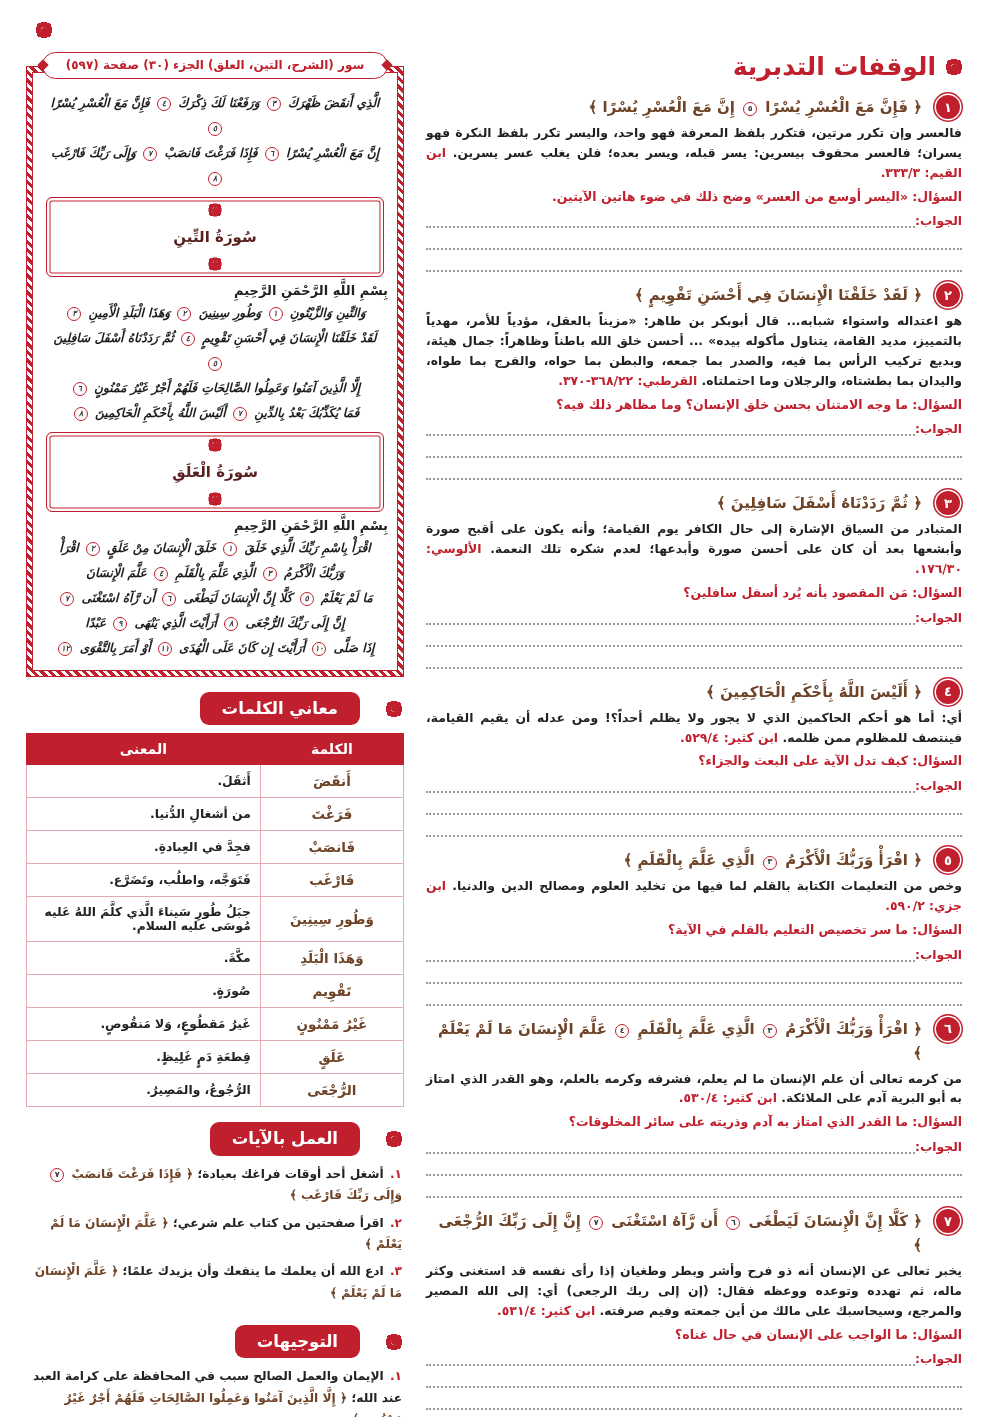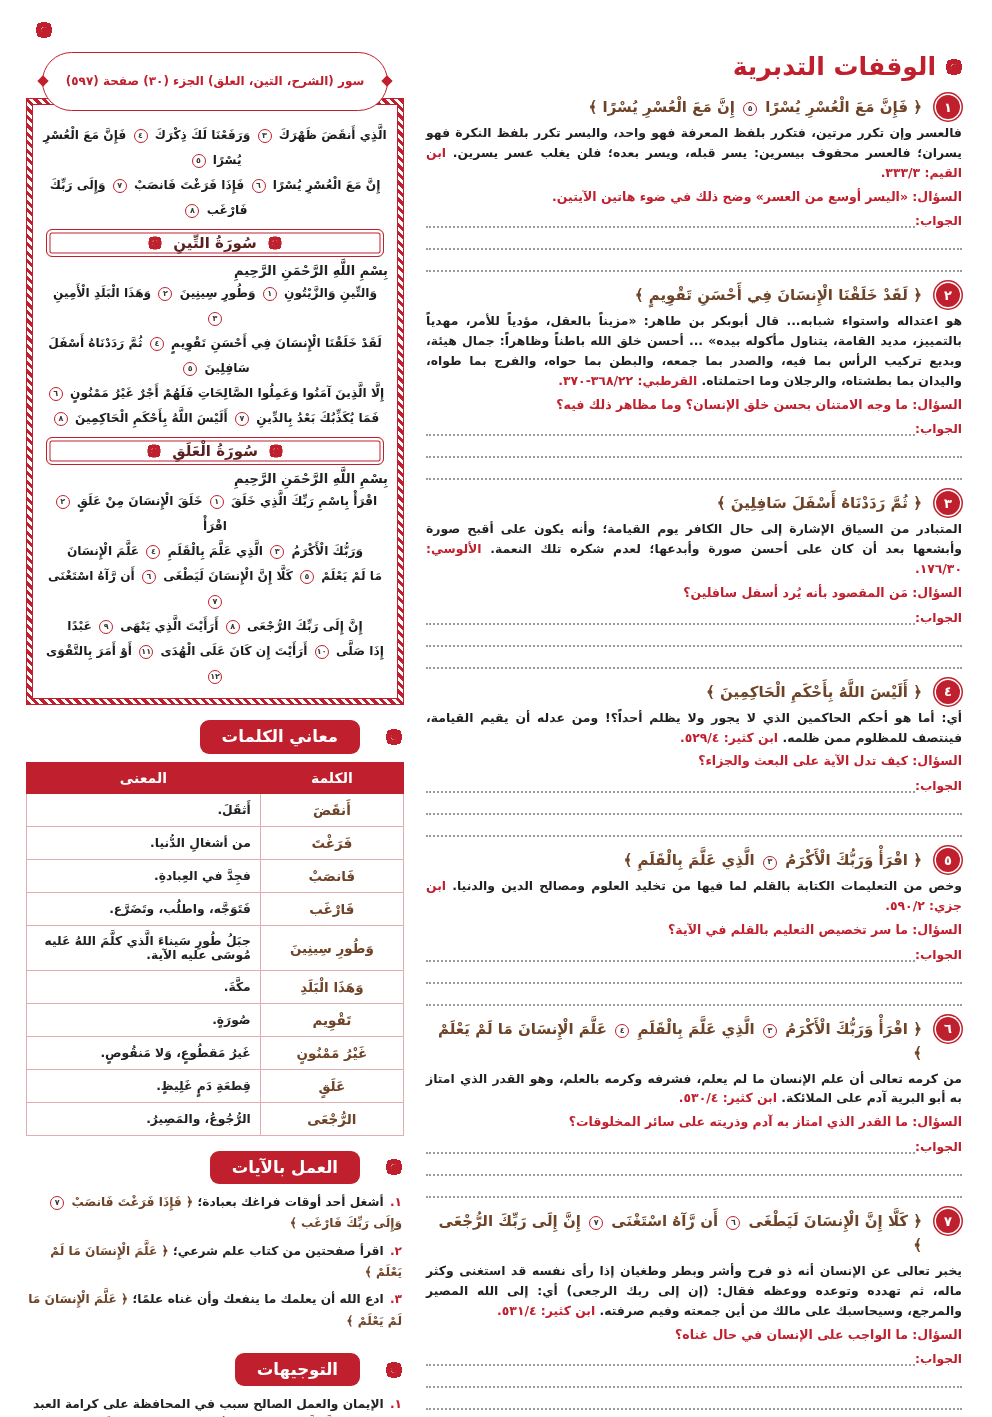--- a/index.html
+++ b/index.html
@@ -56,39 +56,39 @@
   .ayah{
     display:inline-flex;align-items:center;justify-content:center;
     width:14px;height:14px;border:1px solid var(--accent);border-radius:50%;
     font-size:8px;font-weight:bold;color:#3a3a3a;margin:0 3px;vertical-align:1px;background:#fff;
   }
 
   
   .col-side{width:378px;flex:0 0 378px;display:flex;flex-direction:column;}
 
   .cartouche{
-    position:relative;z-index:2;margin:0 16px -13px;padding:20px 10px;
+    position:relative;z-index:2;margin:0 16px -13px;padding:4px 10px;
     border:1.5px solid var(--accent);border-radius:999px;background:#fff;
     color:var(--accent);font-weight:bold;font-size:12px;text-align:center;line-height:1.4;
   }
   .cartouche::before,.cartouche::after{
     content:"";position:absolute;top:50%;width:8px;height:8px;background:var(--accent);
     transform:translateY(-50%) rotate(45deg);
   }
   .cartouche::before{right:-4px;}
   .cartouche::after{left:-4px;}
 
   .qframe-band{background:repeating-linear-gradient(45deg,var(--accent) 0 3px,#fff 3px 6px);
     border:1.5px solid var(--accent);padding:5px;}
   .qframe-inner{background:#fff;border:1.5px solid var(--accent);padding:18px 9px 9px;}
-  .qline{font-size:12.2px;font-weight:bold;color:#1d1d1d;text-align:center;line-height:2.05;}
+  .qline{font-size:12.2px;font-weight:bold;color:#1d1d1d;text-align:center;line-height:2.05;font-style:italic;}
   .surah-banner{
     display:flex;align-items:center;justify-content:center;gap:10px;
     border:1.5px solid var(--accent);border-radius:6px;margin:6px 4px;padding:4px 6px;
-    box-shadow:inset 0 0 0 2.5px #fff,inset 0 0 0 3.5px var(--accent);background:#fff;
+    box-shadow:inset 0 0 0 2.5px #fff,inset 0 0 0 3.5px var(--accent);background:#fff;flex-direction:column;
   }
   .surah-title{font-size:15px;font-weight:bold;color:#5a1f1f;}
   .basmala{font-size:13px;font-weight:bold;color:#222;margin:3px 0;}
 
   .side-banner-row{display:flex;align-items:center;gap:26px;margin:15px 2px 8px;}
   .banner{background:var(--accent);color:#fff;font-weight:bold;font-size:16.5px;
     padding:6px 22px;border-radius:9px;line-height:1.3;}
 
   .wm-table{width:100%;border-collapse:collapse;}
   .wm-table th{background:var(--accent);color:#fff;font-size:14px;font-weight:bold;
@@ -328,21 +328,21 @@
             <td class="m">فجِدَّ في العِبادةِ.</td>
           </tr>
 
           <tr>
             <td class="w">فَارْغَب</td>
             <td class="m">فَتَوَجَّه، واطلُب، وتَضَرَّع.</td>
           </tr>
 
           <tr>
             <td class="w">وَطُورِ سِينِينَ</td>
-            <td class="m">جبَلُ طُورِ سَيناءَ الَّذي كلَّمَ اللهُ عَليه مُوسَى عليه الآية.</td>
+            <td class="m">جبَلُ طُورِ سَيناءَ الَّذي كلَّمَ اللهُ عَليه مُوسَى عليه السلام.</td>
           </tr>
 
           <tr>
             <td class="w">وَهَذَا الْبَلَدِ</td>
             <td class="m">مكَّةَ.</td>
           </tr>
 
           <tr>
             <td class="w">تَقْوِيم</td>
             <td class="m">صُورَةٍ.</td>
@@ -368,21 +368,21 @@
     <div class="side-banner-row">
       <span class="flower"></span>
       <span class="banner">العمل بالآيات</span>
     </div>
     <div class="side-list">
 
         <div class="side-item"><span class="li-num">١.</span> <span>أشغل أحد أوقات فراغك بعبادة؛</span> <span class="li-verse">﴿ فَإِذَا فَرَغْتَ فَانصَبْ <span class="ayah">٧</span> وَإِلَى رَبِّكَ فَارْغَب ﴾</span></div>
 
         <div class="side-item"><span class="li-num">٢.</span> <span>اقرأ صفحتين من كتاب علم شرعي؛</span> <span class="li-verse">﴿ عَلَّمَ الْإِنسَانَ مَا لَمْ يَعْلَمْ ﴾</span></div>
 
-        <div class="side-item"><span class="li-num">٣.</span> <span>ادع الله أن يعلمك ما ينفعك وأن غناه علمًا؛</span> <span class="li-verse">﴿ عَلَّمَ الْإِنسَانَ مَا لَمْ يَعْلَمْ ﴾</span></div>
+        <div class="side-item"><span class="li-num">٣.</span> <span>ادع الله أن يعلمك ما ينفعك وأن يزيدك علمًا؛</span> <span class="li-verse">﴿ عَلَّمَ الْإِنسَانَ مَا لَمْ يَعْلَمْ ﴾</span></div>
       </div>
 
     <div class="side-banner-row">
       <span class="flower"></span>
       <span class="banner">التوجيهات</span>
     </div>
     <div class="side-list">
 
         <div class="side-item"><span class="li-num">١.</span> <span>الإيمان والعمل الصالح سبب في المحافظة على كرامة العبد عند الله؛</span> <span class="li-verse">﴿ إِلَّا الَّذِينَ آمَنُوا وَعَمِلُوا الصَّالِحَاتِ فَلَهُمْ أَجْرٌ غَيْرُ مَمْنُونٍ ﴾</span></div>
 

